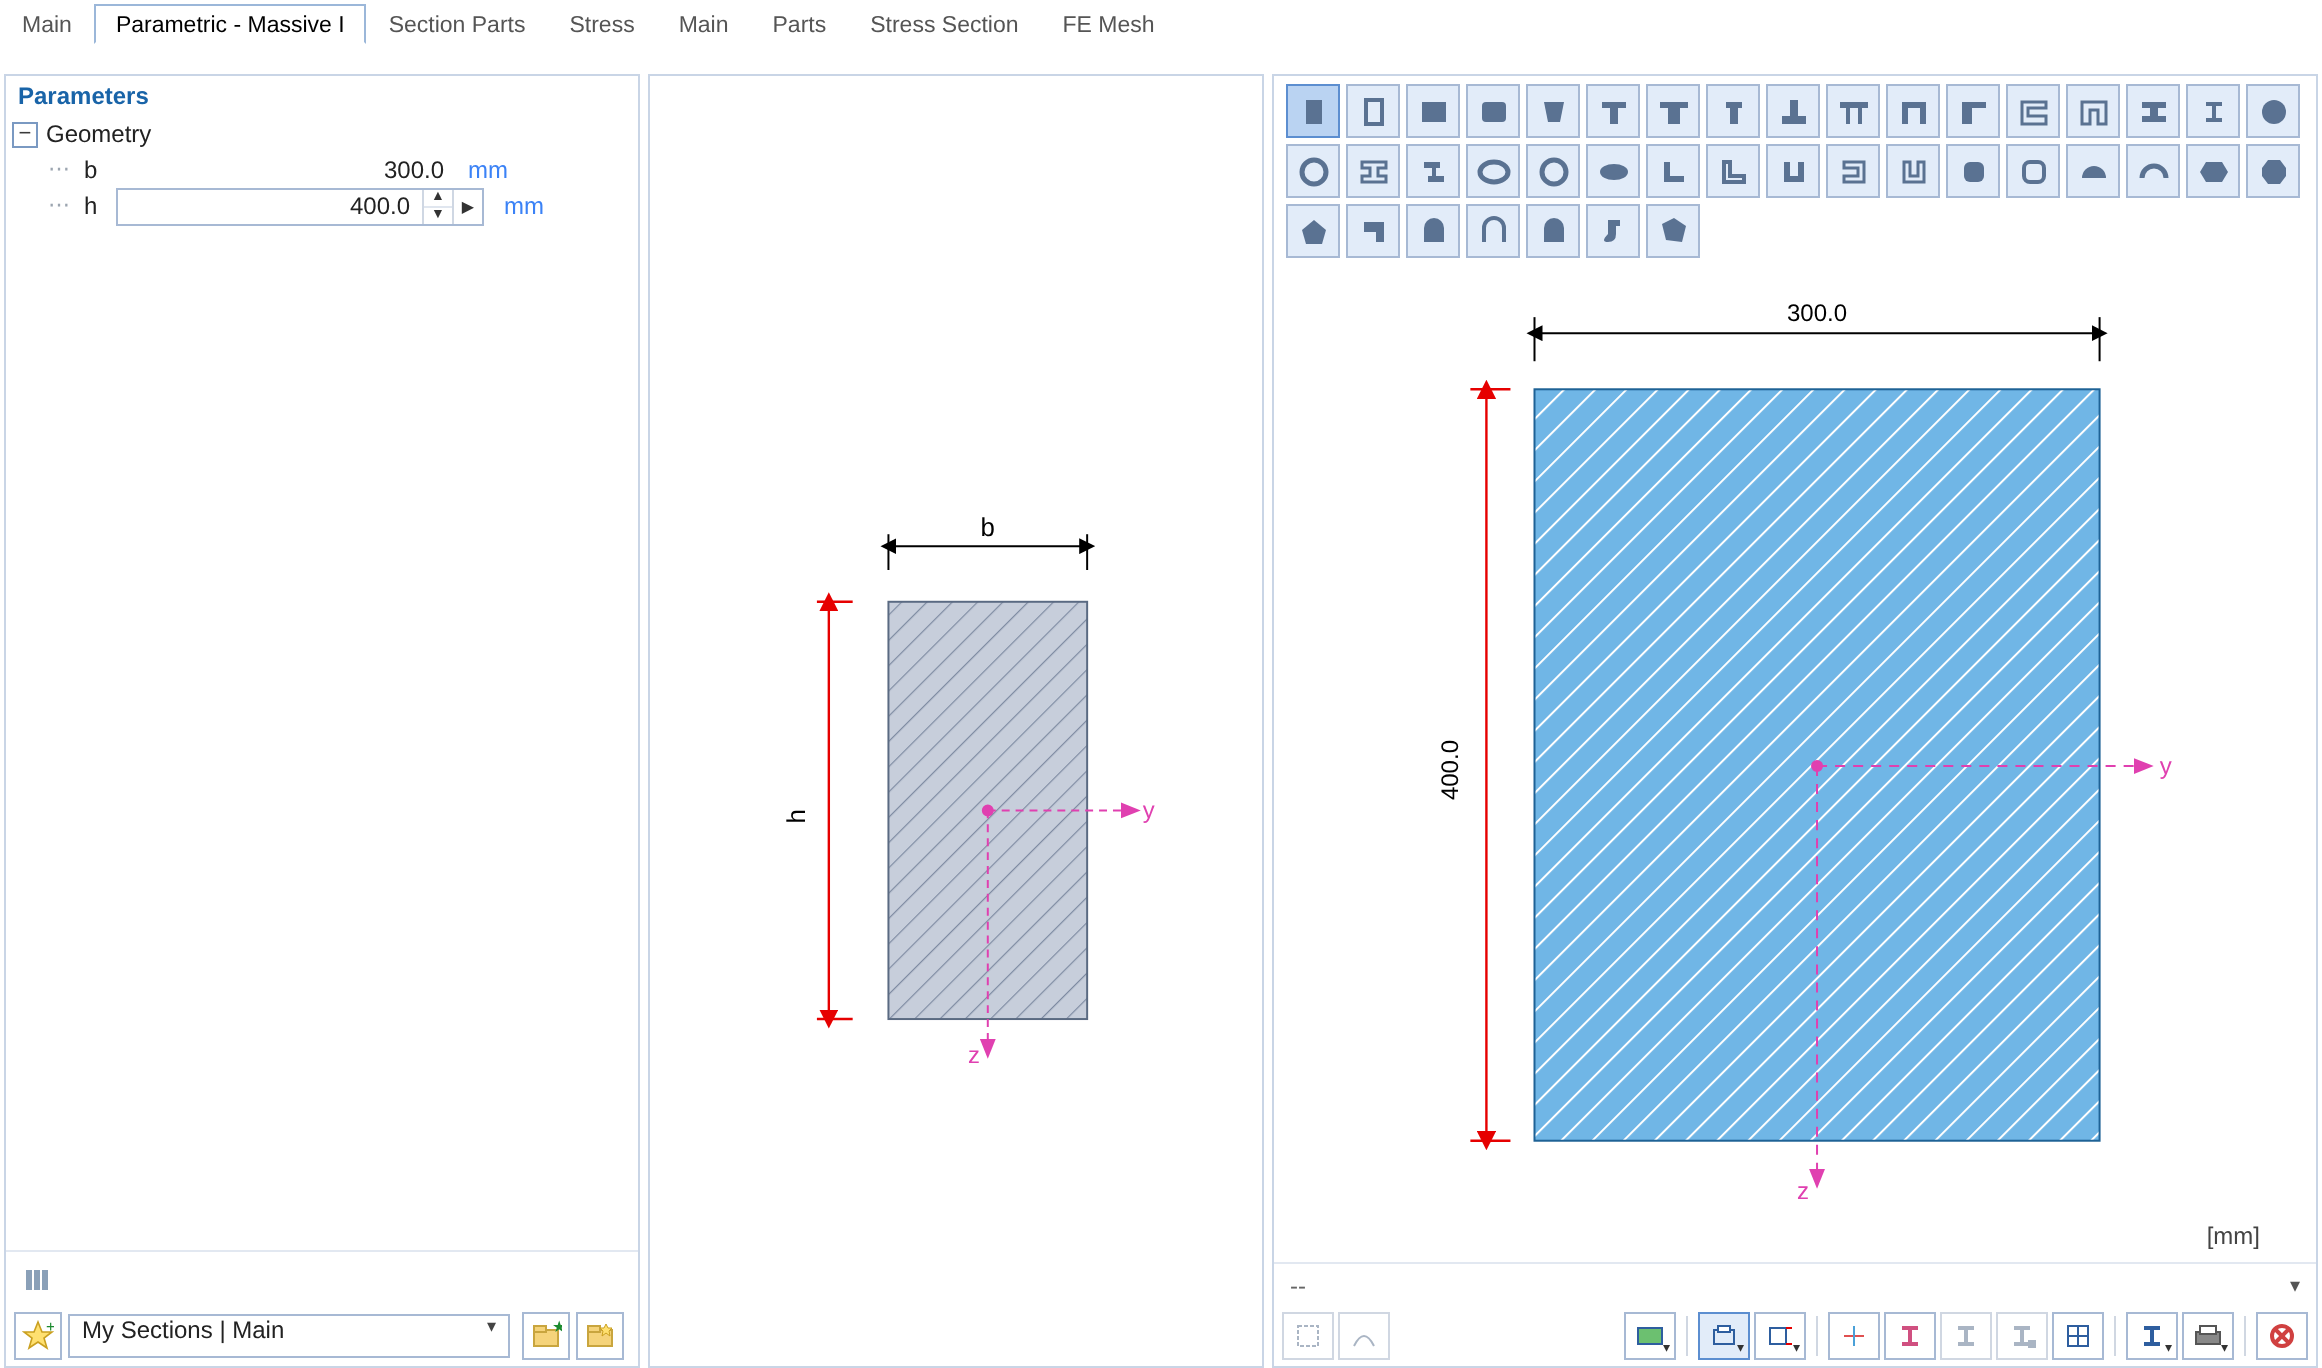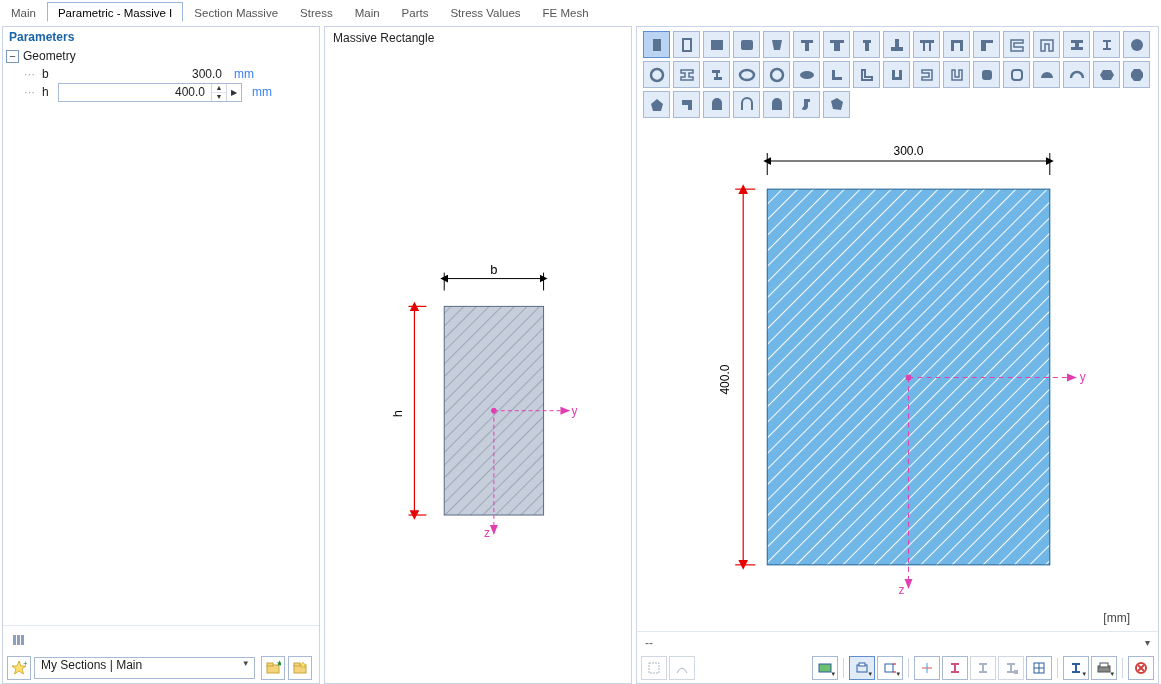--- a/index.html
+++ b/index.html
@@ -2,21 +2,21 @@
 <html><head>
 <meta charset="utf-8">
 <style>
 html,body{margin:0;padding:0;font-family:"Segoe UI",Tahoma,sans-serif;font-size:12px;color:#222;background:#fff;box-sizing:border-box;}
 *,*:before,*:after{box-sizing:inherit;}
 .app{width:1161px;height:684px;position:relative;display:flex;flex-direction:column;}
 .tabs{display:flex;height:22px;border-bottom:1px solid transparent;}
 .tab{padding:3px 10px 0 10px;height:20px;line-height:15px;border:1px solid transparent;color:#555;cursor:default;position:relative;top:2px;font-size:11.5px;}
 .tab.active{border:1px solid #9bb7d9;border-bottom-color:#fff;background:#fff;color:#000;}
 .tab:first-child{border-bottom:2px solid transparent;}
-.cols{flex:1 1 auto;display:flex;min-height:0;margin-top:4px;}
+.cols{flex:1 1 auto;display:flex;min-height:0;margin-top:15px;}
 .pane{border:1px solid #c9d5e6;background:#fff;margin:0 2px;display:flex;flex-direction:column;min-height:0;}
 .left{width:318px;}
 .mid{width:308px;}
 .right{flex:1;}
 .panel-head{padding:3px 6px;color:#1964a8;font-weight:600;}
 .tree{padding:0 3px 3px 3px;}
 .tree-row{display:flex;align-items:center;height:18px;}
 .tree-row .twist{width:13px;height:13px;border:1px solid #7a99c2;margin-right:4px;display:flex;align-items:center;justify-content:center;font-size:11px;line-height:10px;color:#3a3a3a;background:#fff;}
 .tree-child{padding-left:18px;display:flex;align-items:center;height:18px;}
 .tree-child .branch{width:18px;height:18px;color:#9ca5b0;font-size:11px;line-height:18px;}
@@ -59,25 +59,25 @@
 .dim-red line{stroke:#e60000;stroke-width:1.2;}
 .magenta{stroke:#e040b0;fill:#e040b0;}
 </style>
 </head>
 <body>
 
 <div class="app">
   <div class="tabs">
     <div class="tab">Main</div>
     <div class="tab active">Parametric - Massive I</div>
-    <div class="tab">Section Massive</div>
+    <div class="tab">Section Parts</div>
     <div class="tab">Stress</div>
     <div class="tab">Main</div>
     <div class="tab">Parts</div>
-    <div class="tab">Stress Values</div>
+    <div class="tab">Stress Section</div>
     <div class="tab">FE Mesh</div>
   </div>
 
   <div class="cols">
 
     <div class="pane left">
       <div class="panel-head">Parameters</div>
       <div class="tree">
         <div class="tree-row">
           <div class="twist">−</div>
@@ -135,21 +135,20 @@
           <svg width="16" height="16">
               <rect x="2" y="5" width="12" height="8" fill="#f5d37a" stroke="#c9a53e"></rect>
               <rect x="2" y="3" width="6" height="3" fill="#f5d37a" stroke="#c9a53e"></rect>
               <polygon points="11,2 12,4 14,4 12.5,5.5 13,8 11,6.5 9,8 9.5,5.5 8,4 10,4" fill="#ffe070" stroke="#caa020" stroke-width="0.5"></polygon>
             </svg>
         </div>
       </div>
     </div>
 
     <div class="pane mid">
-      <div class="mid-title">Massive Rectangle</div>
       <div class="mid-canvas">
         <svg width="100%" height="100%" viewBox="0 0 308 580">
           <defs>
             <pattern id="hg" patternUnits="userSpaceOnUse" width="9" height="9" patternTransform="rotate(45)">
               <rect width="9" height="9" fill="#c7cedb"></rect>
               <line x1="0" y1="0" x2="0" y2="9" stroke="#7e8ba2" stroke-width="1.2"></line>
             </pattern>
             <marker id="arr-b" markerWidth="8" markerHeight="8" refX="4" refY="4" orient="auto">
                 <path d="M0,4 L8,0 L8,8 Z" fill="#000"></path>
               </marker>

